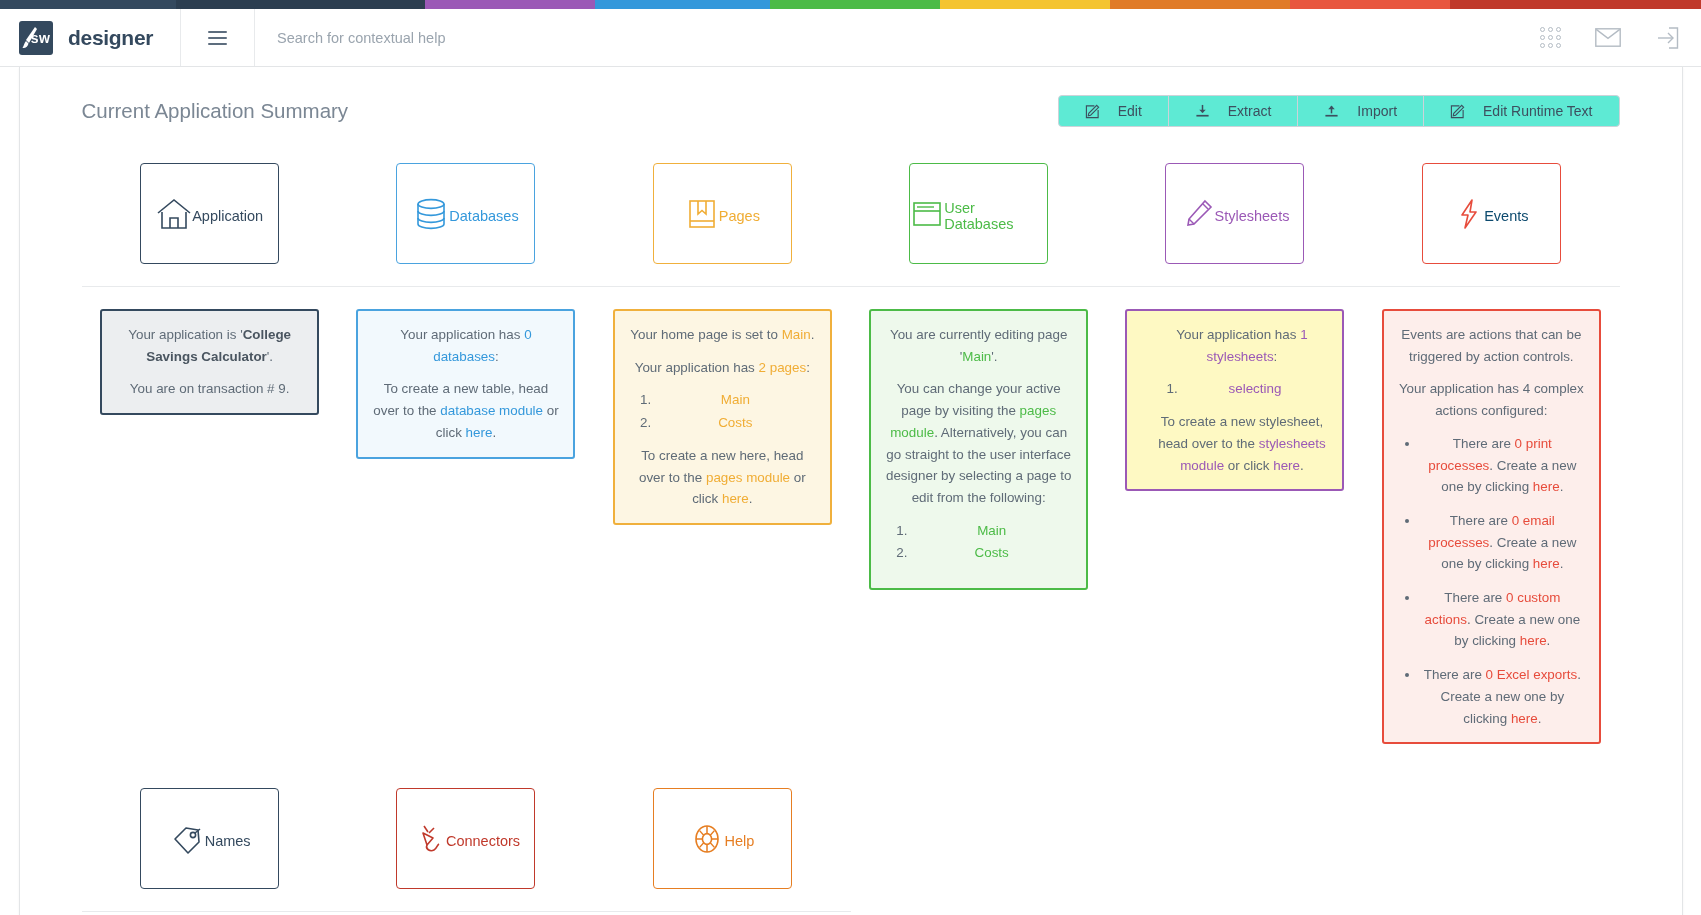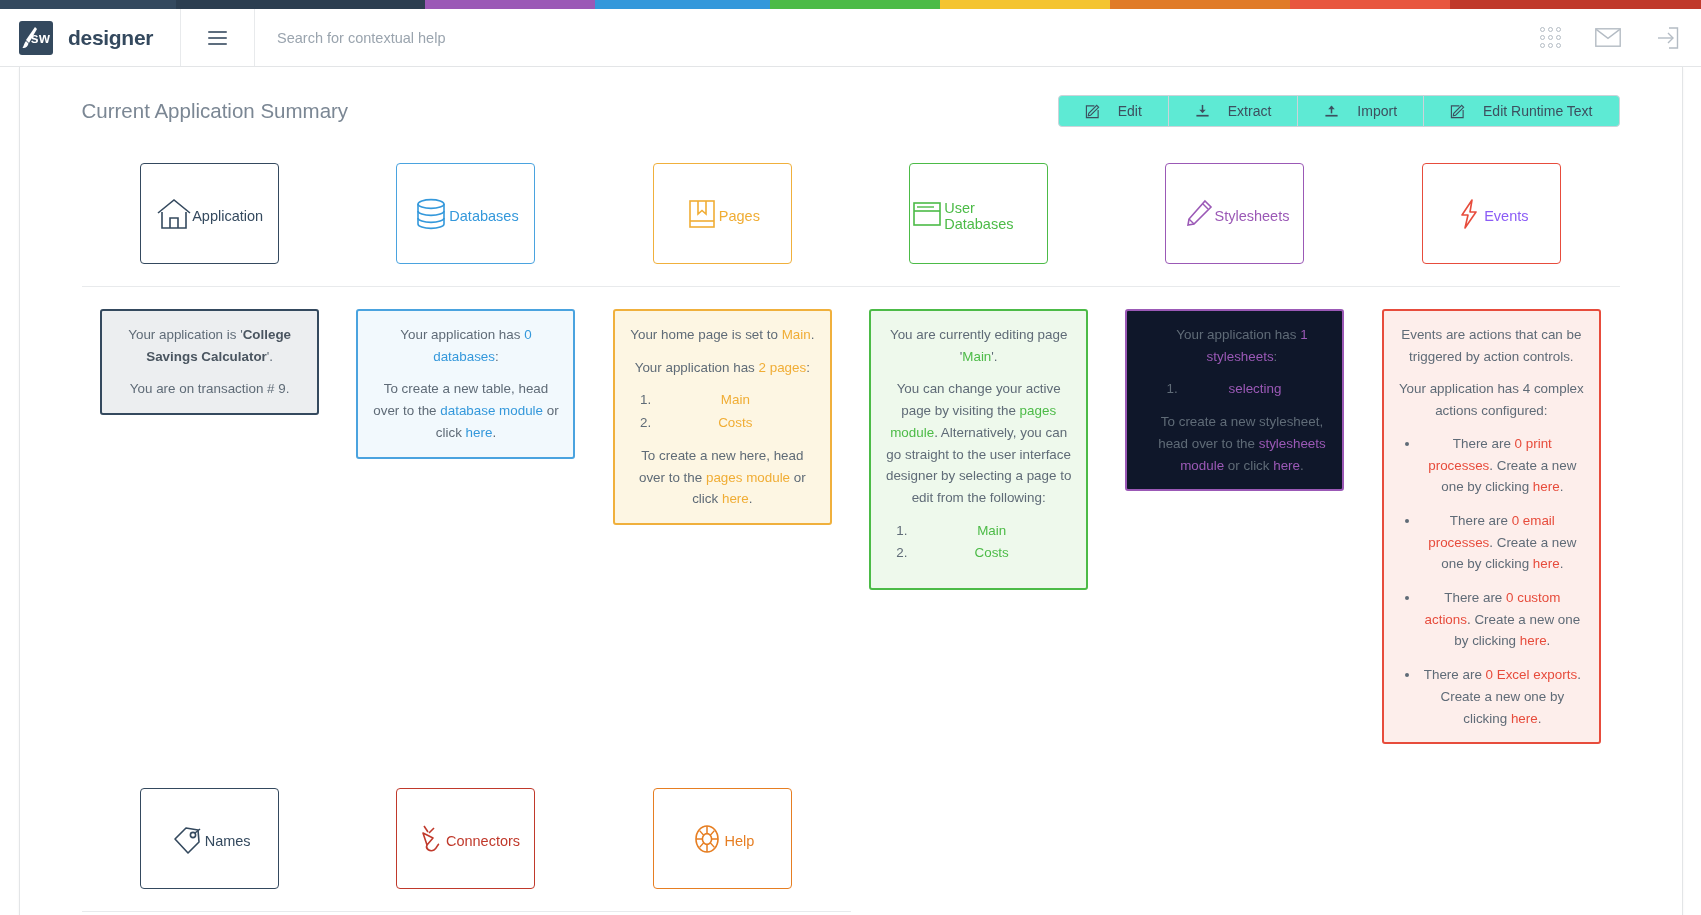--- a/index.html
+++ b/index.html
@@ -160,29 +160,29 @@
   .info-panel ul li:last-child { margin-bottom: 0; }
   .info-panel a { text-decoration: none; cursor: pointer; }
   .info-panel b, .info-panel strong { font-weight: bold; color: #4a5560; }
 
   
   .c-navy   { color: #34495e; border-color: #34495e; }
   .c-blue   { color: #3498db; border-color: #4aa3df; }
   .c-yellow { color: #f0ad35; border-color: #f0b03c; }
   .c-green  { color: #4cbb47; border-color: #4cbb47; }
   .c-purple { color: #9b59b6; border-color: #9b59b6; }
-  .c-red    { color: #8b5cf6; border-color: #e74c3c; }
+  .c-red    { color: #0c4a6e; border-color: #e74c3c; }
   .c-darkred{ color: #c0392b; border-color: #c0392b; }
   .c-orange { color: #e67e22; border-color: #e67e22; }
 
   .p-navy   { background: #eceef0; border-color: #34495e; }
   .p-blue   { background: #f2f9fd; border-color: #4aa3df; }
   .p-yellow { background: #fdf6e3; border-color: #f0b03c; }
   .p-green  { background: #eef9ec; border-color: #4cbb47; }
-  .p-purple { background: #0f172a; border-color: #9b59b6; padding-left: 28px; }
+  .p-purple { background: #fef9c3; border-color: #9b59b6; padding-left: 28px; }
   .p-red    { background: #fdeeeb; border-color: #e74c3c; }
 
   .lnk-blue   { color: #3498db; }
   .lnk-yellow { color: #f0ad35; }
   .lnk-green  { color: #4cbb47; }
   .lnk-purple { color: #9b59b6; }
   .lnk-red    { color: #e74c3c; }
 
   #row-two { margin-top: 44px; }
   #row-two .module-tile { margin-top: 0; }

